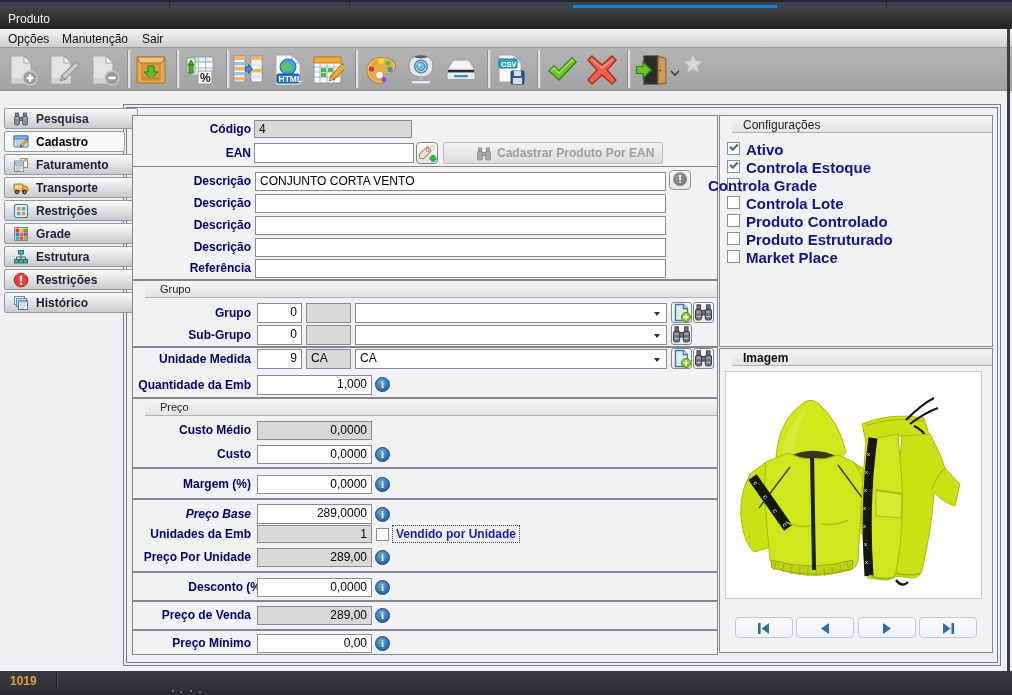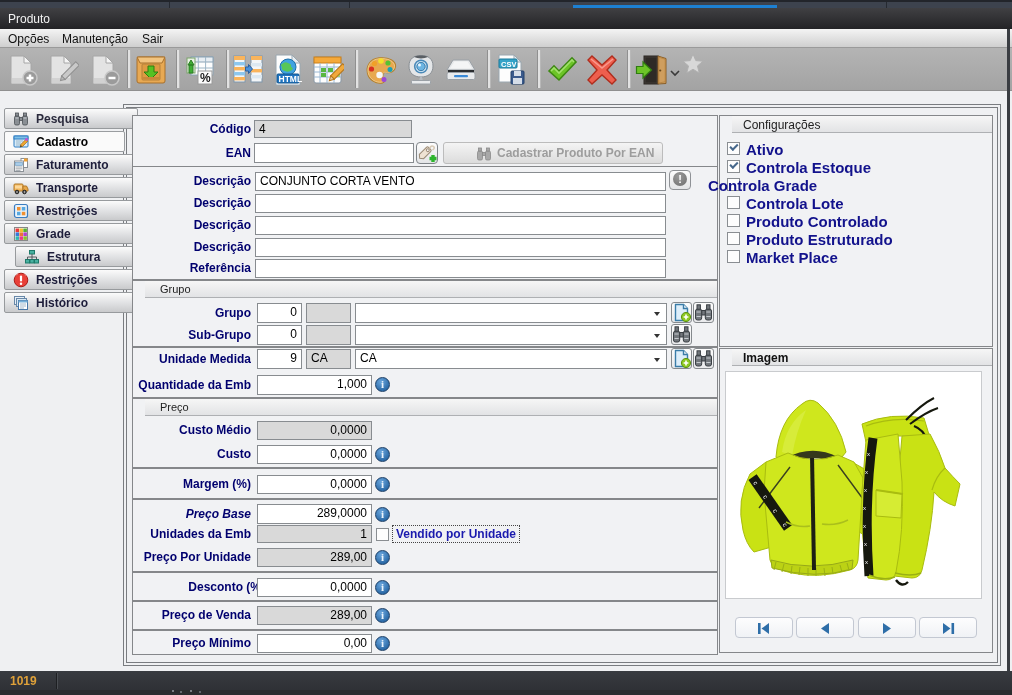--- a/index.html
+++ b/index.html
@@ -272,21 +272,21 @@
         <rect x="10.3" y="2.5" width="3.6" height="3.6" fill="#58b030"></rect>
         <rect x="2.5" y="6.4" width="3.6" height="3.6" fill="#3a78d8"></rect>
         <rect x="6.4" y="6.4" width="3.6" height="3.6" fill="#e87830"></rect>
         <rect x="10.3" y="6.4" width="3.6" height="3.6" fill="#b040c8"></rect>
         <rect x="2.5" y="10.3" width="3.6" height="3.6" fill="#30b8b0"></rect>
         <rect x="6.4" y="10.3" width="3.6" height="3.6" fill="#e83a88"></rect>
         <rect x="10.3" y="10.3" width="3.6" height="3.6" fill="#88c030"></rect>
       </svg>
       <span>Grade</span>
     </div>
-<div class="side" style="top:246px;margin-left:11px;">
+<div class="side" style="top:246px;">
       <svg class="sic" viewBox="0 0 16 16">
         <rect x="5.5" y="1.5" width="5" height="3.5" fill="#48b0a0" stroke="#1d7a6a"></rect>
         <rect x="1.5" y="10.5" width="4" height="3.5" fill="#48b0a0" stroke="#1d7a6a"></rect>
         <rect x="6" y="10.5" width="4" height="3.5" fill="#48b0a0" stroke="#1d7a6a"></rect>
         <rect x="10.5" y="10.5" width="4" height="3.5" fill="#48b0a0" stroke="#1d7a6a"></rect>
         <path d="M8 5 v3 M3.5 10.5 V8 h9 v2.5 M8 8 v2.5" fill="none" stroke="#4a4f54" stroke-width="0.9"></path>
       </svg>
       <span>Estrutura</span>
     </div>
 <div class="side" style="top:269px;">

